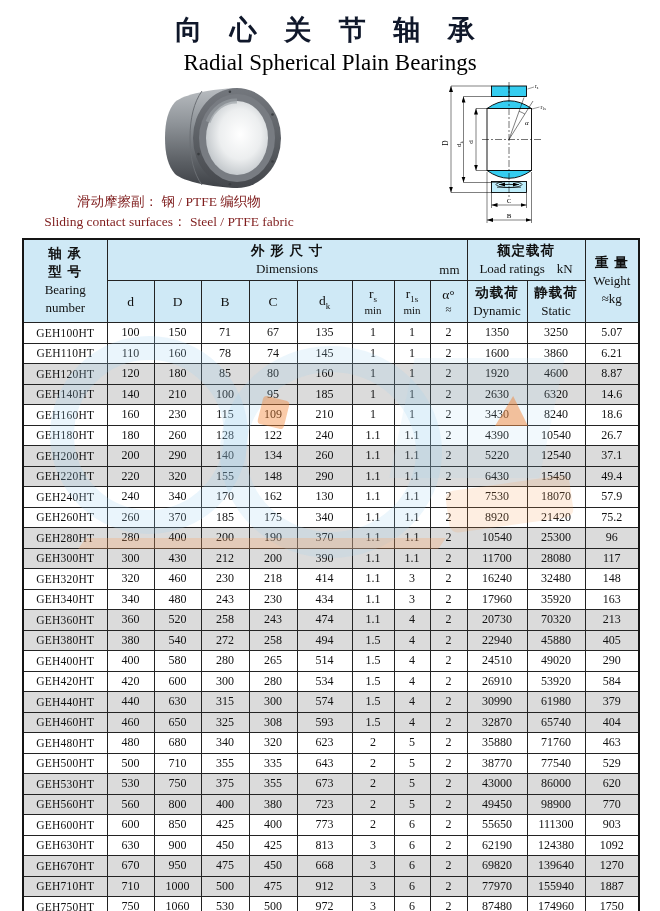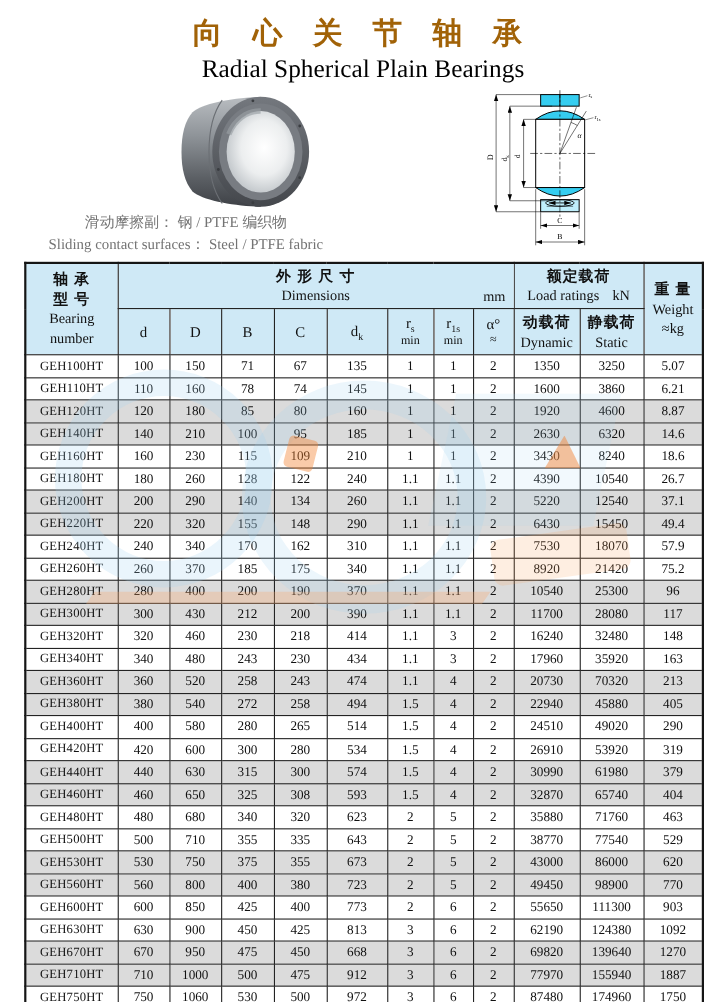--- a/index.html
+++ b/index.html
@@ -1,26 +1,26 @@
 <!DOCTYPE html>
 <html><head>
 <meta charset="utf-8">
 <style>
   html,body{margin:0;padding:0;}
   body{width:660px;height:911px;background:#fff;overflow:hidden;position:relative;
        font-family:"Liberation Serif","DejaVu Serif",serif;color:#111;}
   .title-zh{margin:12px 0 2px;text-align:center;font-family:"Liberation Sans","DejaVu Sans",sans-serif;
-            font-weight:bold;font-size:27px;letter-spacing:10px;color:#a16207;}
+            font-weight:bold;font-size:27px;letter-spacing:10px;color:#0f172a;}
   .title-en{margin:0 0 4px;text-align:center;font-family:"Liberation Serif",serif;
             font-weight:normal;font-size:23px;color:#000;}
   .fig-area{position:relative;height:158px;}
   .photo-svg{position:absolute;left:142px;top:2px;}
   .diagram-svg{position:absolute;left:438px;top:0;}
   .notes{position:absolute;left:24px;top:112px;width:290px;text-align:center;
-         font-size:13.5px;line-height:20px;color:#737373;}
+         font-size:13.5px;line-height:20px;color:#7f1d1d;}
   .table-wrap{position:relative;margin-left:22px;width:618px;}
   table{border-collapse:collapse;table-layout:fixed;width:616px;border:2px solid #151515;}
   th,td{border:1px solid #232323;padding:0;text-align:center;vertical-align:middle;overflow:hidden;}
   thead th{background:#cfe9f6;font-weight:normal;}
   .zh{font-family:"Liberation Sans","DejaVu Sans",sans-serif;font-weight:bold;font-size:13.5px;line-height:18px;letter-spacing:1px;}
   .en{font-family:"Liberation Serif",serif;font-size:13px;line-height:18px;letter-spacing:0;}
   .dims-top{position:relative;}
   .dims-top .mm{position:absolute;right:7px;bottom:2px;font-size:13px;font-family:"Liberation Serif",serif;text-align:center;}
   .kn{margin-left:12px;}
   .letter{font-size:13.5px;font-family:"Liberation Serif",serif;}
@@ -348,21 +348,21 @@
     <td>6430</td>
     <td>15450</td>
     <td>49.4</td>
   </tr>
           <tr>
     <td class="model-cell">GEH240HT</td>
     <td>240</td>
     <td>340</td>
     <td>170</td>
     <td>162</td>
-    <td>310</td>
+    <td>130</td>
     <td>1.1</td>
     <td>1.1</td>
     <td>2</td>
     <td>7530</td>
     <td>18070</td>
     <td>57.9</td>
   </tr>
           <tr>
     <td class="model-cell">GEH260HT</td>
     <td>260</td>
@@ -480,21 +480,21 @@
     <td>420</td>
     <td>600</td>
     <td>300</td>
     <td>280</td>
     <td>534</td>
     <td>1.5</td>
     <td>4</td>
     <td>2</td>
     <td>26910</td>
     <td>53920</td>
-    <td>319</td>
+    <td>584</td>
   </tr>
           <tr class="shaded">
     <td class="model-cell">GEH440HT</td>
     <td>440</td>
     <td>630</td>
     <td>315</td>
     <td>300</td>
     <td>574</td>
     <td>1.5</td>
     <td>4</td>

